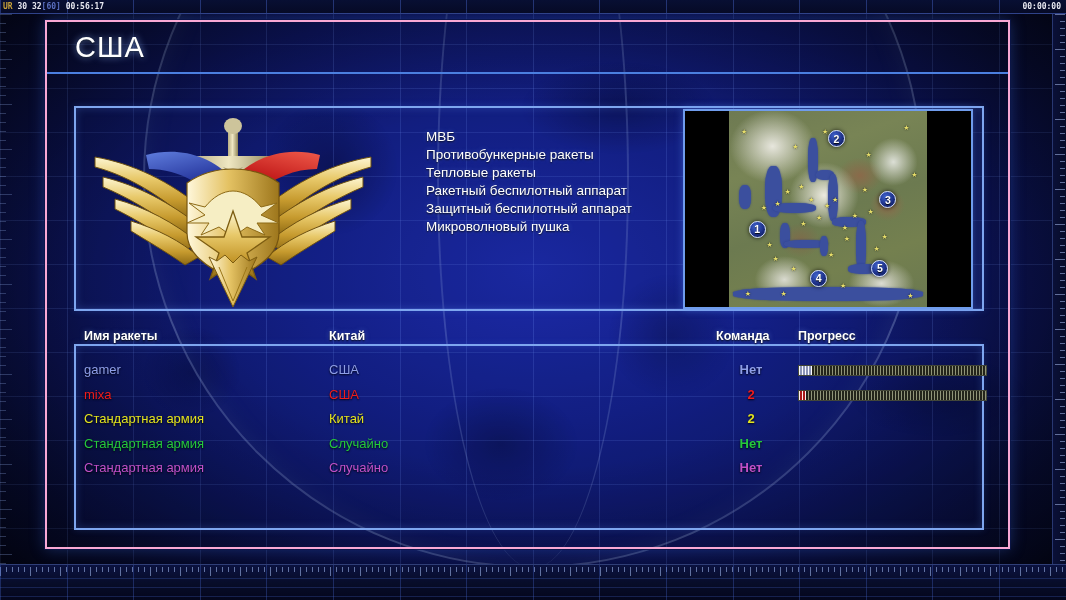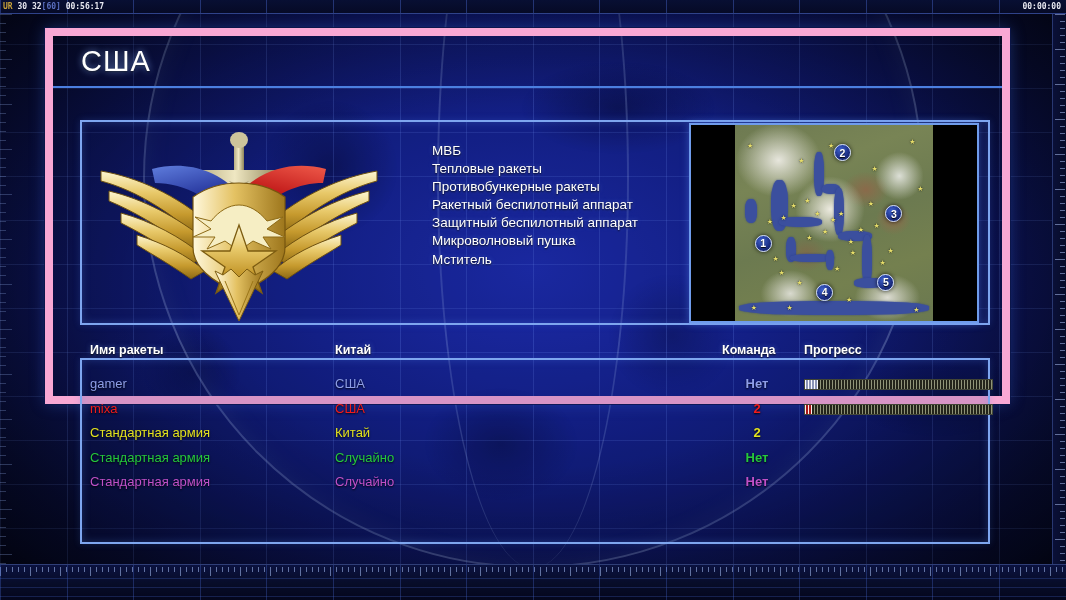--- a/index.html
+++ b/index.html
@@ -110,22 +110,22 @@
   .ruler-bottom .hline {
     position:absolute; left:0; right:0; height:1px; background:rgba(70,100,200,.28);
   }
   .ruler-left {
     position:absolute; left:0; top:14px; width:20px; bottom:36px; z-index:12;
   }
   .ruler-left .tick { position:absolute; left:0; height:1px; background:rgba(140,165,225,.30); }
 
   
   .frame-outer {
-    position:absolute; left:45px; top:28px; width:965px; height:376px;
-    border:8px solid #f9a8d4;
+    position:absolute; left:45px; top:20px; width:965px; height:529px;
+    border:2px solid #f9a8d4;
     box-shadow:0 0 0 1px rgba(10,20,70,.8), 0 0 14px rgba(60,110,225,.35);
     z-index:20;
   }
   .title-bar {
     position:absolute; left:0; top:0; right:0; height:52px;
     border-bottom:2px solid #4b7fe0;
   }
   .title-text {
     position:absolute; left:28px; top:9px;
     font-size:29px; color:#ffffff; letter-spacing:1px;
@@ -496,26 +496,25 @@
 
           <path d="M150,104 L159,130 L187,130 L164,146 L173,172 L150,156 L127,172 L136,146 L113,130 L141,130 Z" fill="url(#gold)" stroke="#7c5c11" stroke-width="1.3"></path>
 
           <path d="M126,150 L150,200 L174,150 L166,154 L158,148 L150,156 L142,148 L134,154 Z" fill="url(#goldv)" stroke="#7c5c11" stroke-width="1"></path>
           <path d="M136,160 L150,194 L164,160" fill="none" stroke="#9b7618" stroke-width="1"></path>
         </svg>
       </div>
 
       <div class="unit-list" id="unit-list">
           <div>МВБ</div>
+          <div>Противобункерные ракеты</div>
           <div>Тепловые ракеты</div>
-          <div>Противобункерные ракеты</div>
           <div>Ракетный беспилотный аппарат</div>
           <div>Защитный беспилотный аппарат</div>
           <div>Микроволновый пушка</div>
-          <div>Мститель</div>
         </div>
 
       <div class="map-frame">
         <div class="map-terrain" id="map-terrain">
           <div class="river" style="left:18%;top:28%;width:9%;height:26%;"></div>
           <div class="river" style="left:22%;top:47%;width:22%;height:5%;"></div>
           <div class="river" style="left:40%;top:14%;width:5%;height:22%;"></div>
           <div class="river" style="left:44%;top:30%;width:9%;height:5%;"></div>
           <div class="river" style="left:50%;top:32%;width:5%;height:24%;"></div>
           <div class="river" style="left:52%;top:54%;width:17%;height:5%;"></div>

